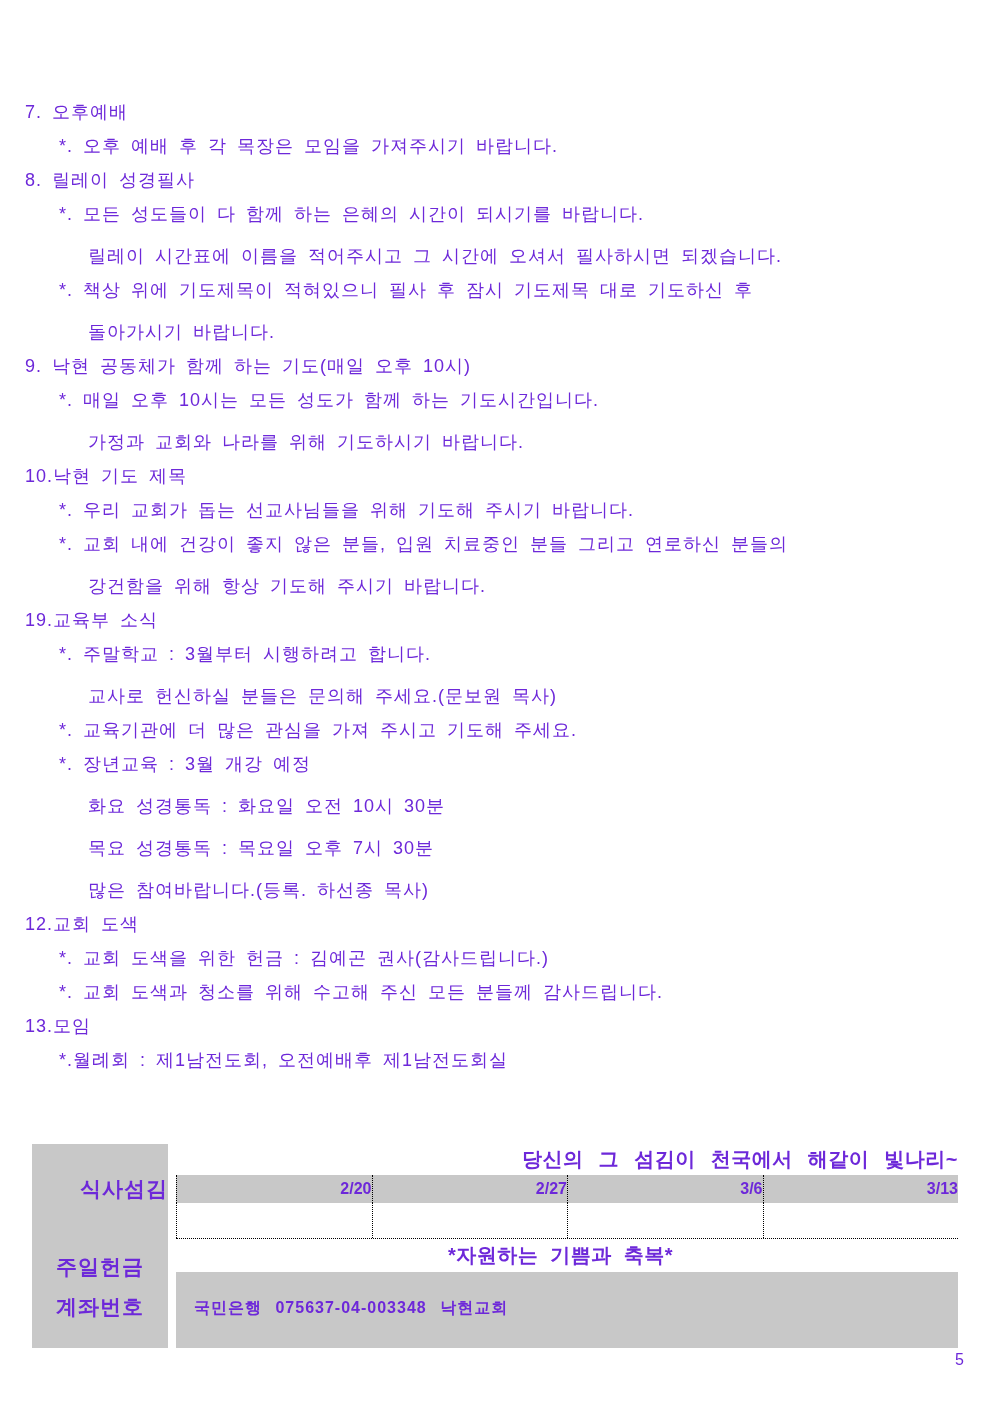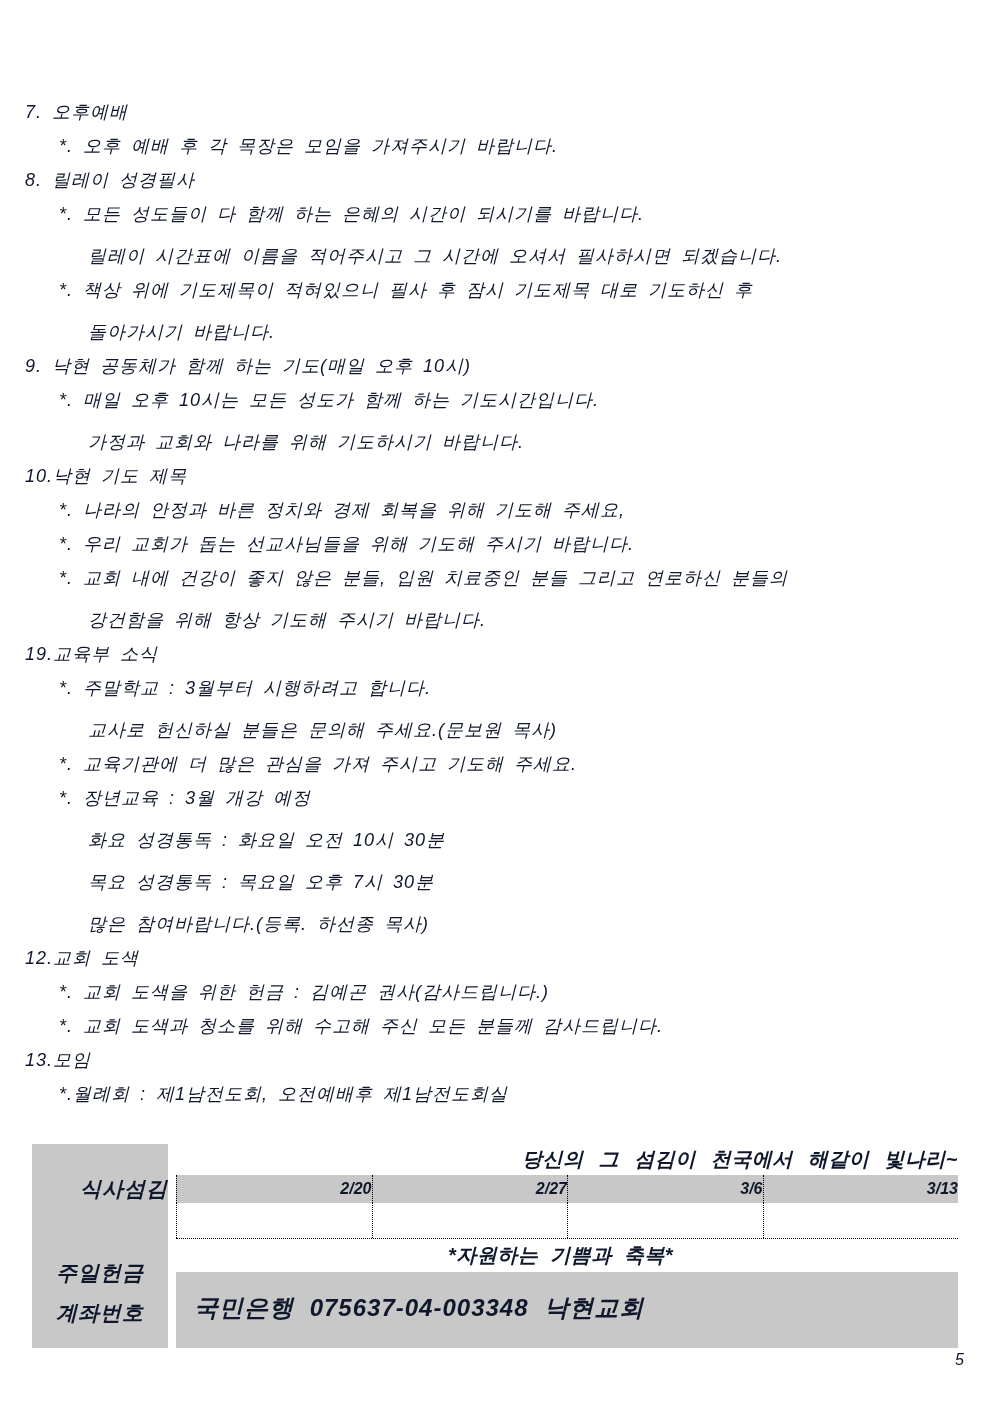--- a/index.html
+++ b/index.html
@@ -31,21 +31,21 @@
   .left-col {
     position:absolute; left:0; top:0; width:136px; height:204px;
     background:var(--cell-gray);
   }
   .meal-label {
     position:absolute; left:0; top:31px; width:136px; height:28px;
     line-height:28px; text-align:right;
     font-size:21px; font-weight:bold; letter-spacing:1px;
   }
   .offering-label {
-    position:absolute; left:0; top:109px; width:136px;
+    position:absolute; left:0; top:103px; width:136px;
     text-align:center; font-size:21px; font-weight:bold;
     line-height:40px; letter-spacing:1px;
   }
   .right-area { position:absolute; left:144px; top:0; width:782px; height:204px; }
   .slogan-row {
     position:absolute; left:0; top:0; width:782px; height:31px;
     line-height:31px; text-align:right;
     font-size:20px; font-weight:bold; word-spacing:9px; letter-spacing:0.5px;
     white-space:pre;
   }
@@ -70,49 +70,48 @@
     line-height:28px; text-align:center; padding-right:13px;
     font-size:20px; font-weight:bold; word-spacing:6px; letter-spacing:0.5px;
     white-space:pre;
   }
   .bank-row {
     position:absolute; left:0; top:128px; width:782px; height:76px;
     background:var(--cell-gray);
   }
   .bank-text {
     line-height:72px; padding-left:18px;
-    font-size:24px; font-weight:bold;
+    font-size:16px; font-weight:bold;
     word-spacing:8px; letter-spacing:1px;
     white-space:pre;
   }
   
   .page-number {
     position:absolute; right:28px; top:1351px;
     font-size:16px;
   }
 </style>
 </head>
 <body>
 
-<div class="page" style="color: #0f172a; background: rgb(255, 255, 255); font-style: italic;">
+<div class="page" style="color: #6d28d9; background: rgb(255, 255, 255);">
 
   <div class="notices">
 
   <div class="line indent-0">7. 오후예배</div>
       <div class="line indent-1">*. 오후 예배 후 각 목장은 모임을 가져주시기 바랍니다.</div>
       <div class="line indent-0">8. 릴레이 성경필사</div>
       <div class="line indent-1">*. 모든 성도들이 다 함께 하는 은혜의 시간이 되시기를 바랍니다.</div>
       <div class="line indent-2">릴레이 시간표에 이름을 적어주시고 그 시간에 오셔서 필사하시면 되겠습니다.</div>
       <div class="line indent-1">*. 책상 위에 기도제목이 적혀있으니 필사 후 잠시 기도제목 대로 기도하신 후</div>
       <div class="line indent-2">돌아가시기 바랍니다.</div>
       <div class="line indent-0">9. 낙현 공동체가 함께 하는 기도(매일 오후 10시)</div>
       <div class="line indent-1">*. 매일 오후 10시는 모든 성도가 함께 하는 기도시간입니다.</div>
       <div class="line indent-2">가정과 교회와 나라를 위해 기도하시기 바랍니다.</div>
       <div class="line indent-0">10.낙현 기도 제목</div>
-      <div class="line indent-1">*. 나라의 안정과 바른 정치와 경제 회복을 위해 기도해 주세요,</div>
       <div class="line indent-1">*. 우리 교회가 돕는 선교사님들을 위해 기도해 주시기 바랍니다.</div>
       <div class="line indent-1">*. 교회 내에 건강이 좋지 않은 분들, 입원 치료중인 분들 그리고 연로하신 분들의</div>
       <div class="line indent-2">강건함을 위해 항상 기도해 주시기 바랍니다.</div>
       <div class="line indent-0">19.교육부 소식</div>
       <div class="line indent-1">*. 주말학교 : 3월부터 시행하려고 합니다.</div>
       <div class="line indent-2">교사로 헌신하실 분들은 문의해 주세요.(문보원 목사)</div>
       <div class="line indent-1">*. 교육기관에 더 많은 관심을 가져 주시고 기도해 주세요.</div>
       <div class="line indent-1">*. 장년교육 : 3월 개강 예정</div>
       <div class="line indent-2">화요 성경통독 : 화요일 오전 10시 30분</div>
       <div class="line indent-2">목요 성경통독 : 목요일 오후 7시 30분</div>

